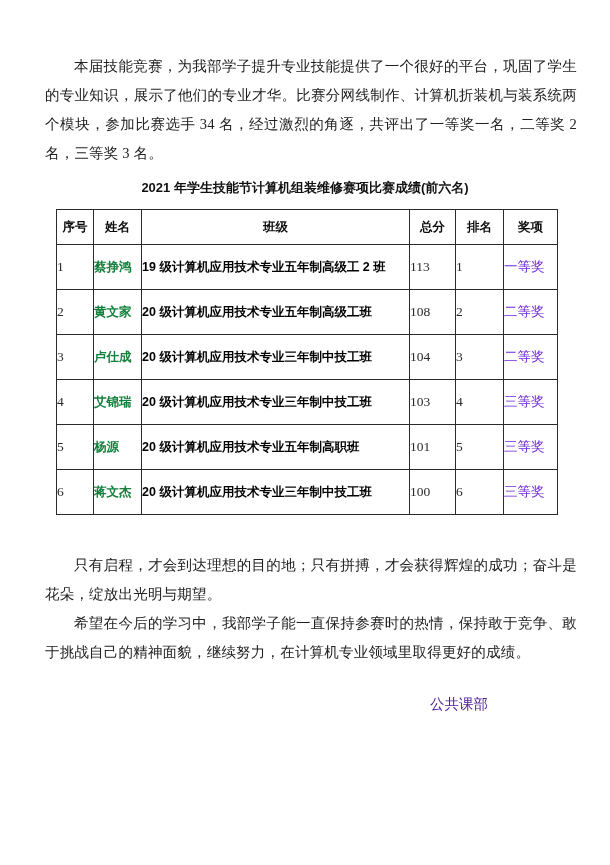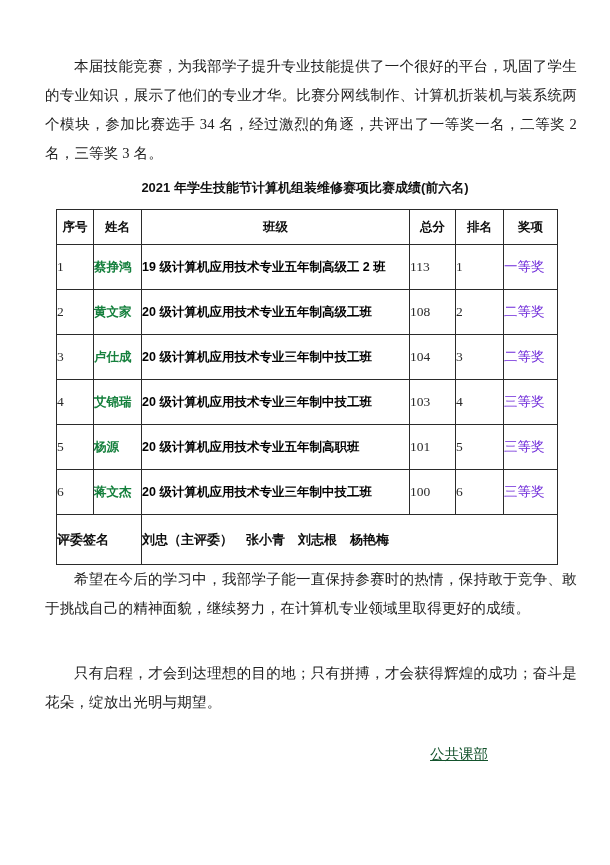--- a/index.html
+++ b/index.html
@@ -87,23 +87,22 @@
     font-size:13px;
     font-weight:700;
     color:#0d0d0d;
   }
   .closing-1 { margin-top:36px; }
   .closing-2 { margin-top:0; }
   .signature {
     margin:25px 0 0 430px;
     font-family:"Liberation Serif","DejaVu Serif",serif;
     font-size:14.5px;
-    color:#14532d;
+    color:#4c1d95;
     line-height:25px;
-    text-decoration:underline;
   }
 </style>
 </head>
 <body>
 
 <div class="page">
 
   <p class="body-text intro">本届技能竞赛，为我部学子提升专业技能提供了一个很好的平台，巩固了学生的专业知识，展示了他们的专业才华。比赛分网线制作、计算机折装机与装系统两个模块，参加比赛选手 34 名，经过激烈的角逐，共评出了一等奖一名，二等奖 2 名，三等奖 3 名。</p>
 
   <div class="table-title">2021 年学生技能节计算机组装维修赛项比赛成绩(前六名)</div>
@@ -169,28 +168,24 @@
         <td class="c-award">三等奖</td>
       </tr>
       <tr class="data-row">
         <td class="c-no">6</td>
         <td class="c-name">蒋文杰</td>
         <td class="c-class">20 级计算机应用技术专业三年制中技工班</td>
         <td class="c-score">100</td>
         <td class="c-rank">6</td>
         <td class="c-award">三等奖</td>
       </tr>
-      <tr class="judges-row">
-        <td class="j-label" colspan="2">评委签名</td>
-        <td class="j-names" colspan="4">刘忠（主评委）　张小青　刘志根　杨艳梅</td>
-      </tr>
     </tbody>
   </table>
 
+  <p class="body-text closing-1">只有启程，才会到达理想的目的地；只有拼搏，才会获得辉煌的成功；奋斗是花朵，绽放出光明与期望。</p>
+
   <p class="body-text closing-2">希望在今后的学习中，我部学子能一直保持参赛时的热情，保持敢于竞争、敢于挑战自己的精神面貌，继续努力，在计算机专业领域里取得更好的成绩。</p>
-
-  <p class="body-text closing-1">只有启程，才会到达理想的目的地；只有拼搏，才会获得辉煌的成功；奋斗是花朵，绽放出光明与期望。</p>
 
   <div class="signature">
     <div>公共课部</div>
   </div>
 
 </div>
 
 </body></html>

